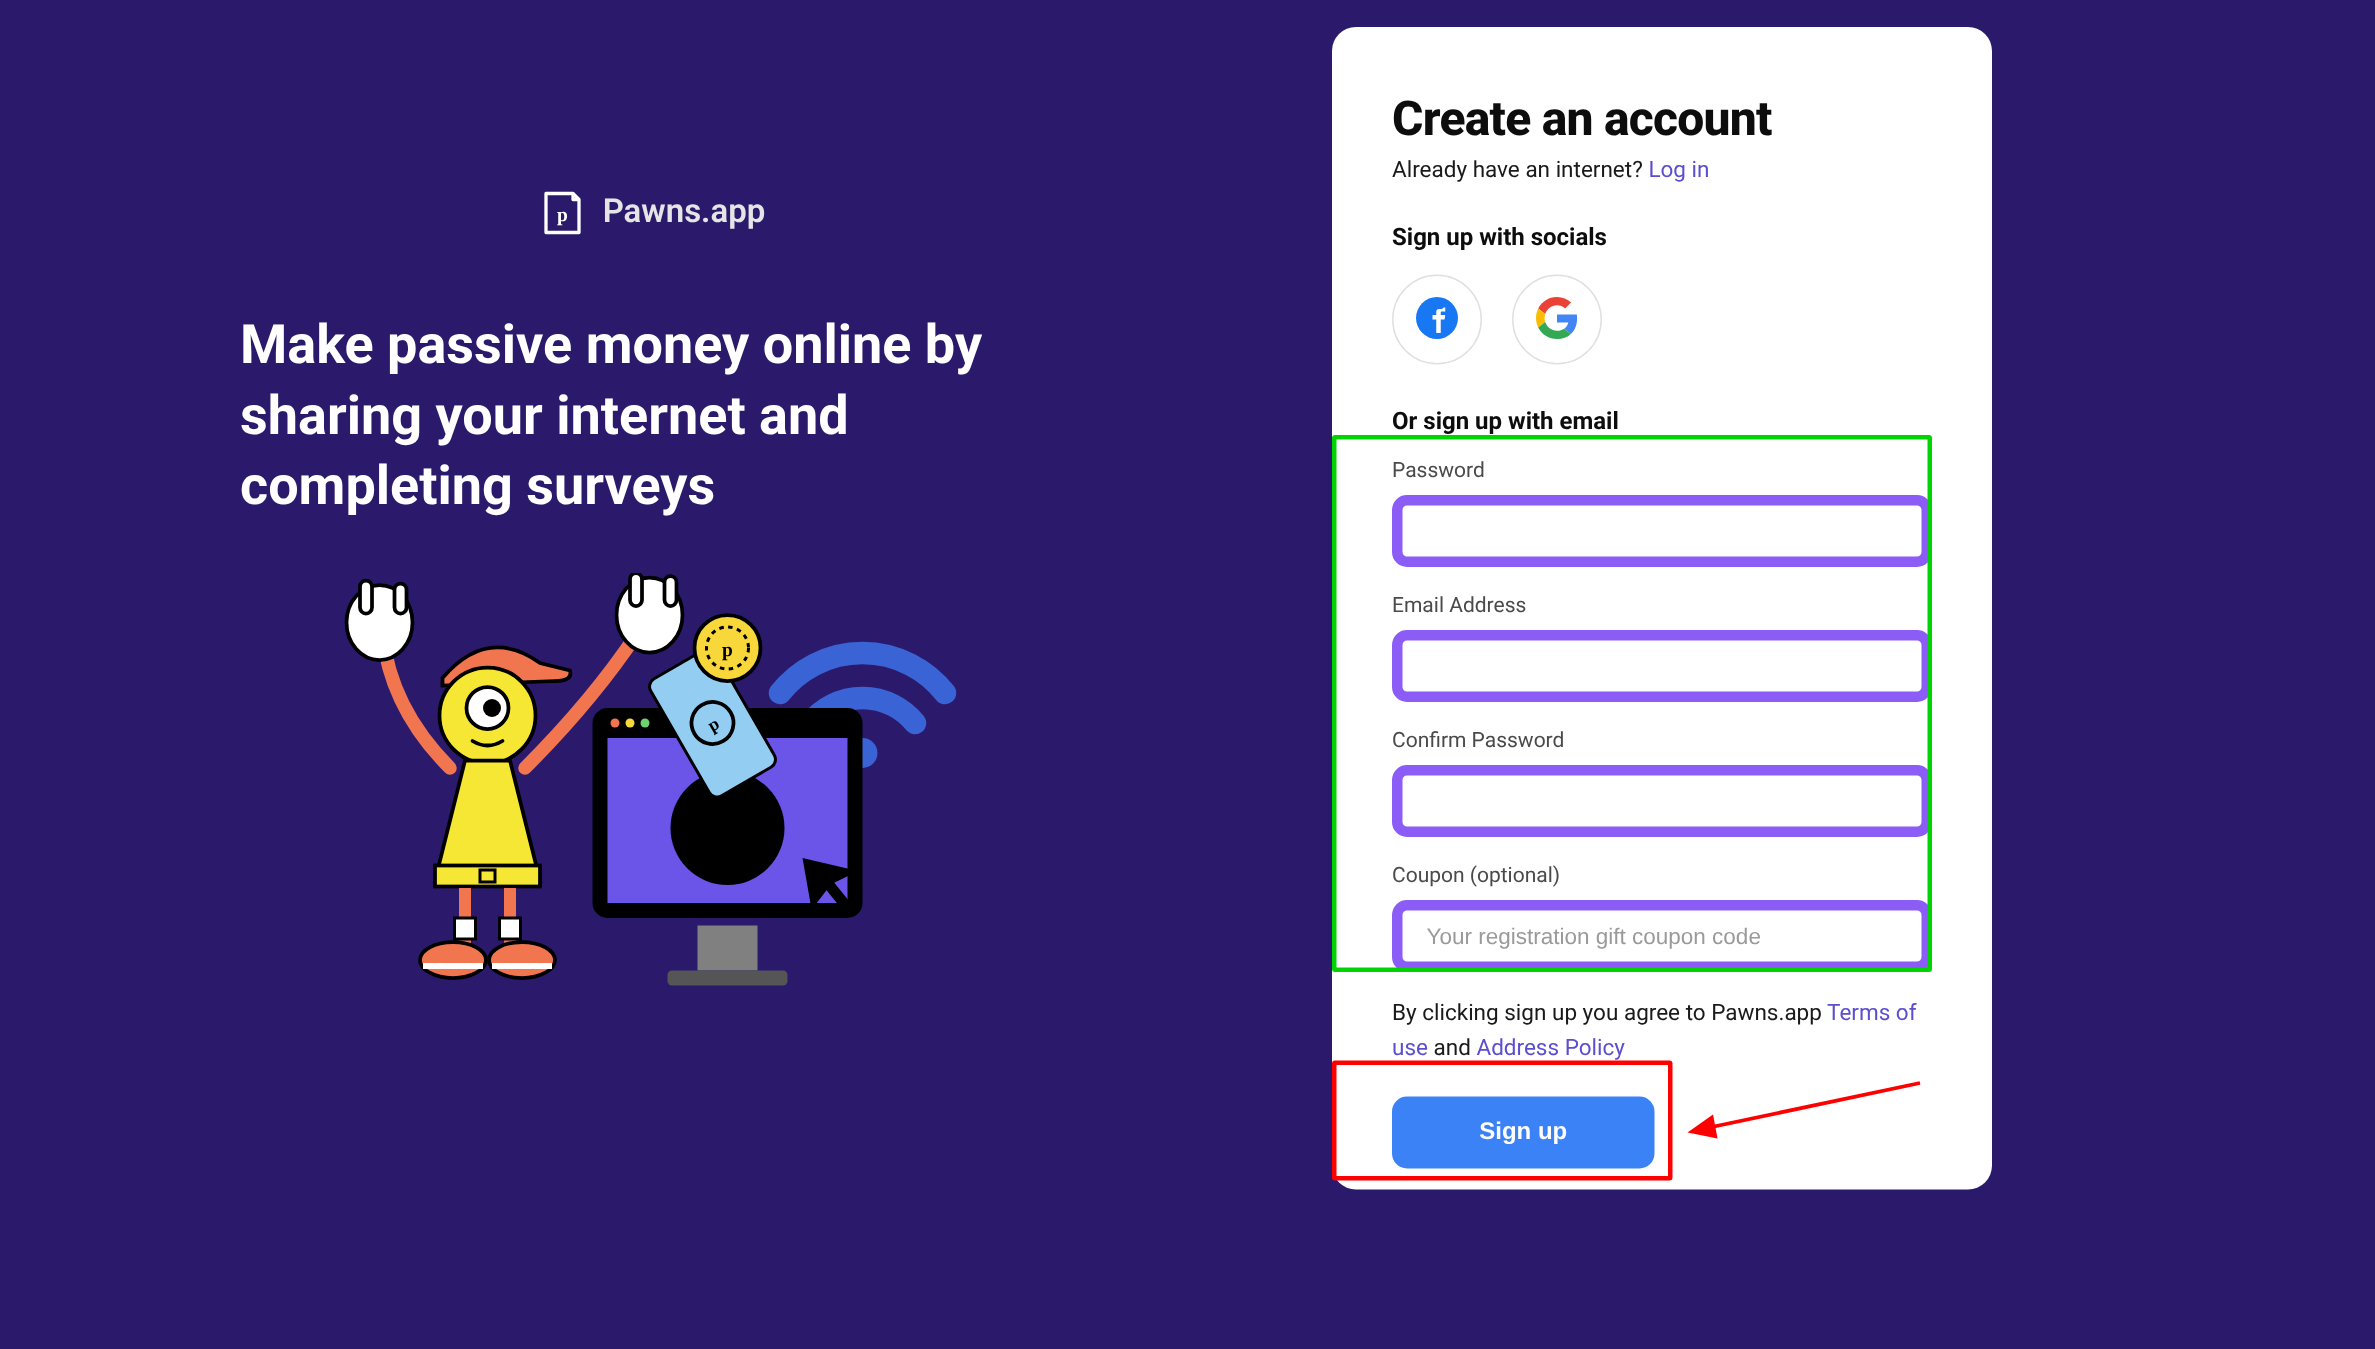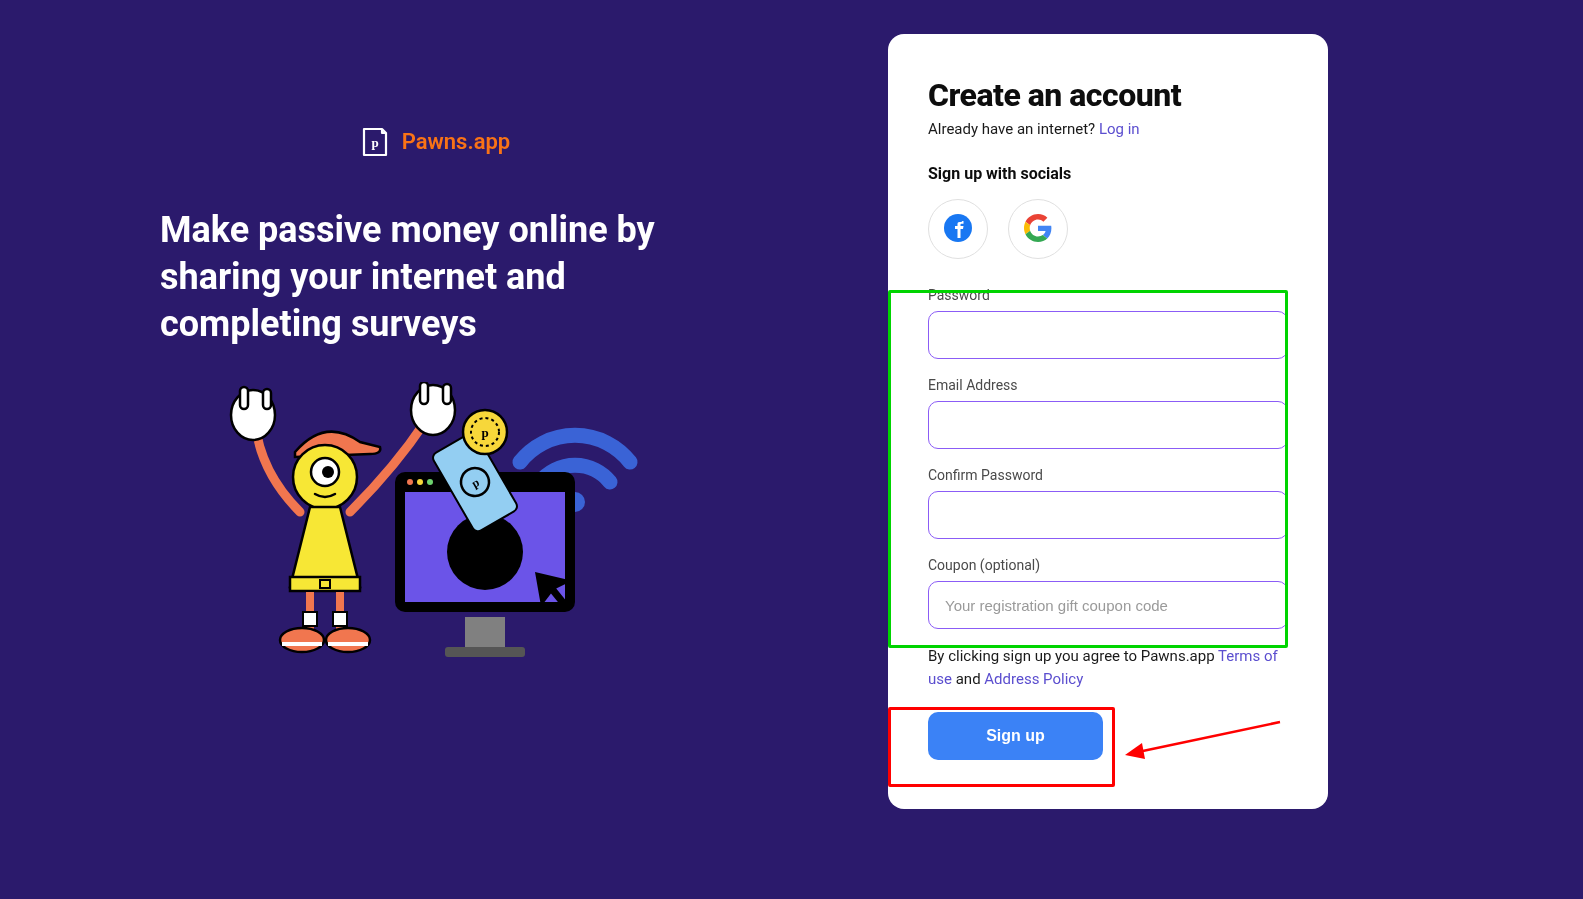--- a/index.html
+++ b/index.html
@@ -29,38 +29,38 @@
       gap: 12px;
       margin-bottom: 50px;
     }
     .logo-icon {
       width: 30px;
       height: 32px;
     }
     .logo-text {
       font-size: 22px;
       font-weight: 600;
-      color: #f97316;
+      color: #e5e5e5;
     }
     .headline {
       font-size: 36px;
       font-weight: 700;
       line-height: 1.3;
       max-width: 550px;
       color: white;
     }
     .illustration {
       margin-top: 35px;
       width: 480px;
       height: 290px;
       position: relative;
     }
     .card {
       position: absolute;
-      top: 34px;
+      top: 18px;
       right: 255px;
       width: 440px;
       height: 775px;
       background: white;
       border-radius: 16px;
       padding: 42px 40px 40px 40px;
     }
     .card h1 {
       font-size: 32px;
       font-weight: 800;
@@ -104,21 +104,21 @@
     }
     .field-label {
       font-size: 14px;
       color: #4a4a4a;
       margin-bottom: 8px;
       display: block;
     }
     .text-input {
       width: 100%;
       height: 48px;
-      border: 1px solid #8b5cf6;
+      border: 7px solid #8b5cf6;
       border-radius: 10px;
       padding: 0 16px;
       font-size: 15px;
       color: #333;
       background: white;
     }
     .text-input::placeholder {
       color: #9a9a9a;
     }
     .terms-text {
@@ -276,20 +276,21 @@
         <svg width="28" height="28" viewBox="0 0 48 48">
           <path fill="#EA4335" d="M24 9.5c3.54 0 6.71 1.22 9.21 3.6l6.85-6.85C35.9 2.38 30.47 0 24 0 14.62 0 6.51 5.38 2.56 13.22l7.98 6.19C12.43 13.72 17.74 9.5 24 9.5z"></path>
           <path fill="#4285F4" d="M46.98 24.55c0-1.57-.15-3.09-.38-4.55H24v9.02h12.94c-.58 2.96-2.26 5.48-4.78 7.18l7.73 6c4.51-4.18 7.09-10.36 7.09-17.65z"></path>
           <path fill="#FBBC05" d="M10.53 28.59c-.48-1.45-.76-2.99-.76-4.59s.27-3.14.76-4.59l-7.98-6.19C.92 16.46 0 20.12 0 24c0 3.88.92 7.54 2.56 10.78l7.97-6.19z"></path>
           <path fill="#34A853" d="M24 48c6.48 0 11.93-2.13 15.89-5.81l-7.73-6c-2.15 1.45-4.92 2.3-8.16 2.3-6.26 0-11.57-4.22-13.47-9.91l-7.98 6.19C6.51 42.62 14.62 48 24 48z"></path>
         </svg>
       </span>
     </button>
   </div>
 
+  <div class="section-label">Or sign up with email</div>
 
   <div class="form-area">
     <div class="field-group">
       <label class="field-label">Password</label>
       <input class="text-input" type="password" value="" style="">
     </div>
     <div class="field-group">
       <label class="field-label">Email Address</label>
       <input class="text-input" type="email" value="" style="">
     </div>

